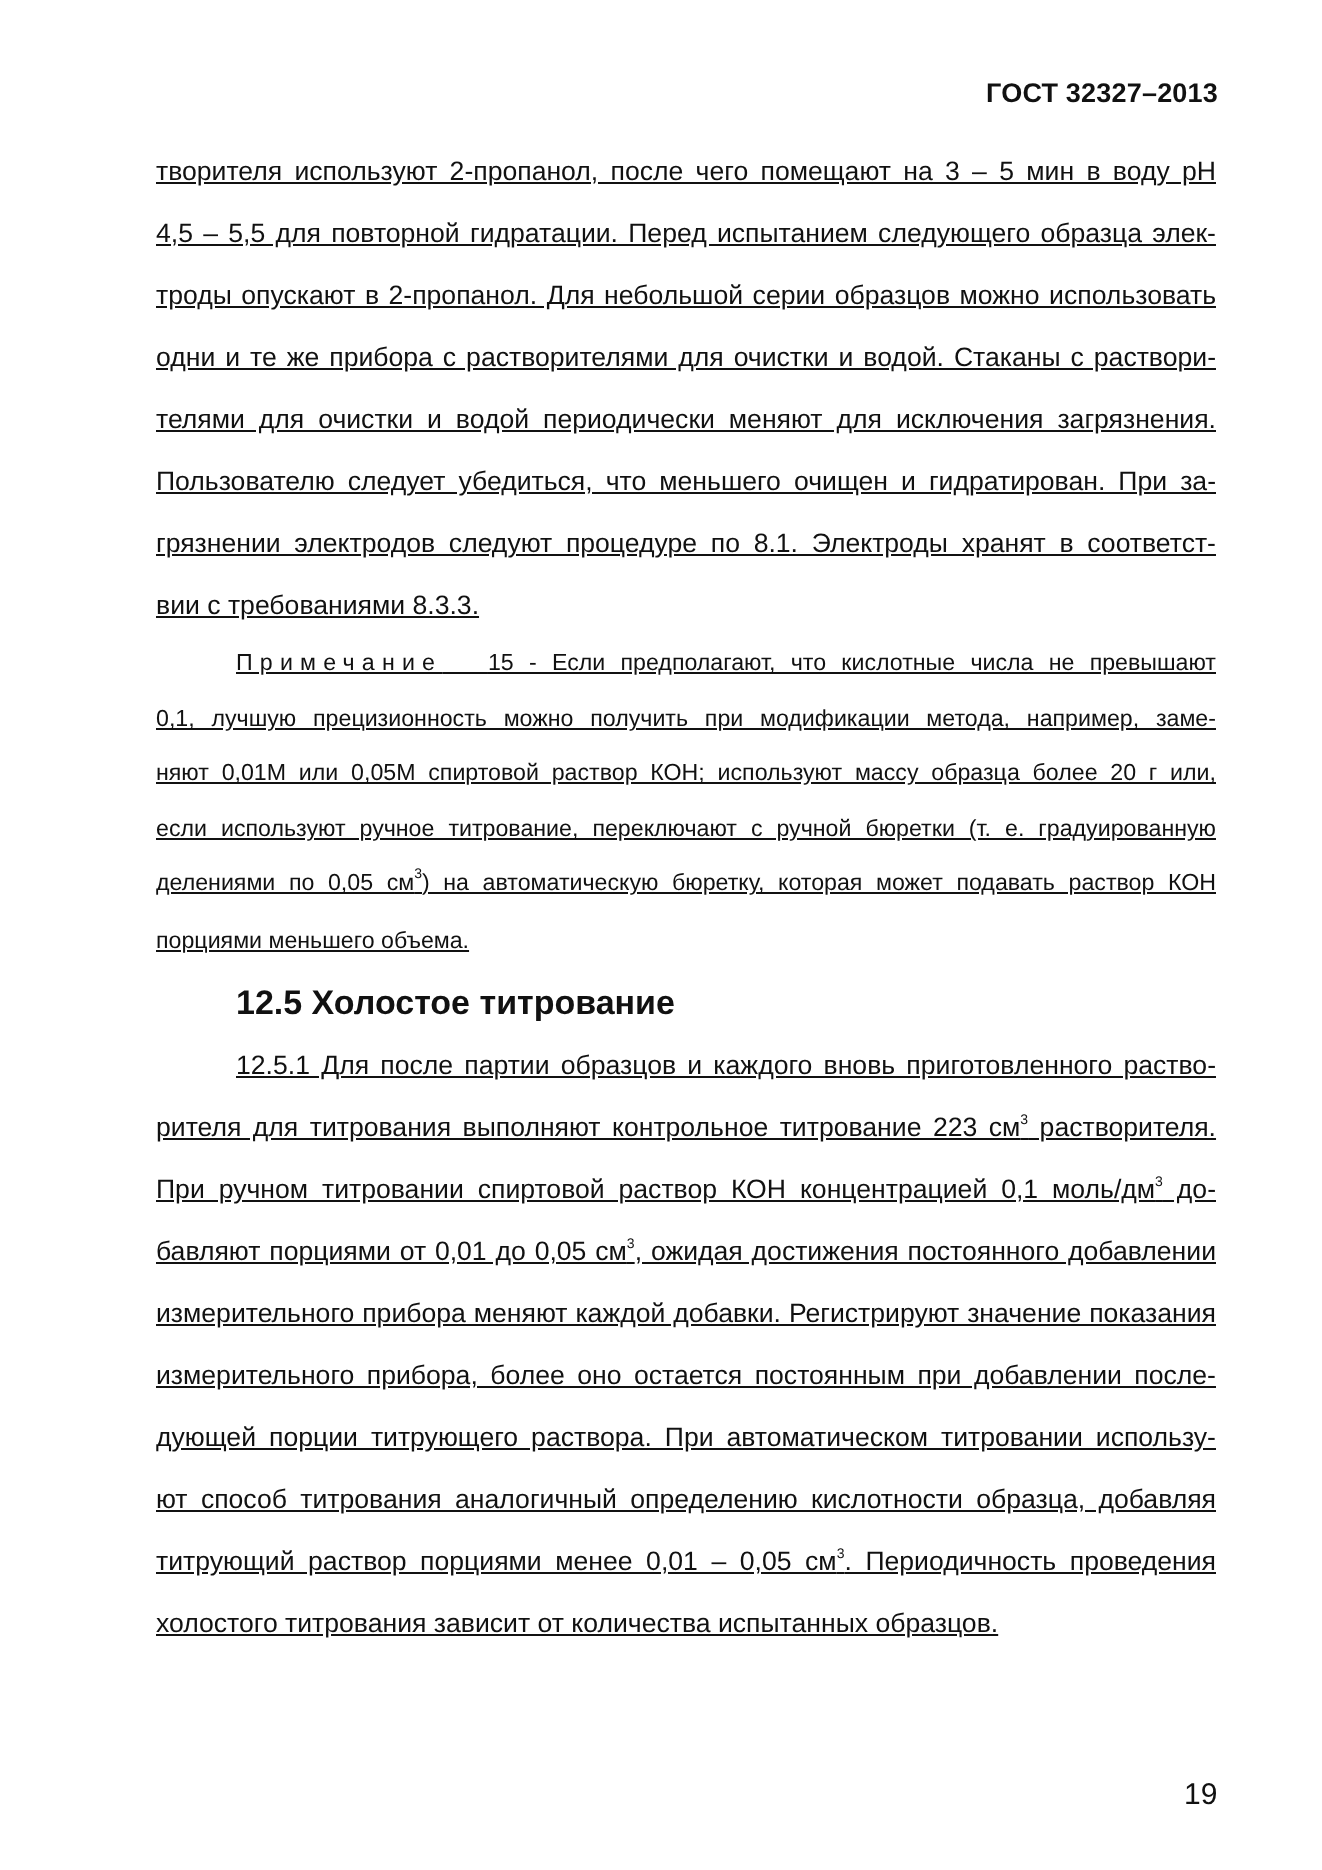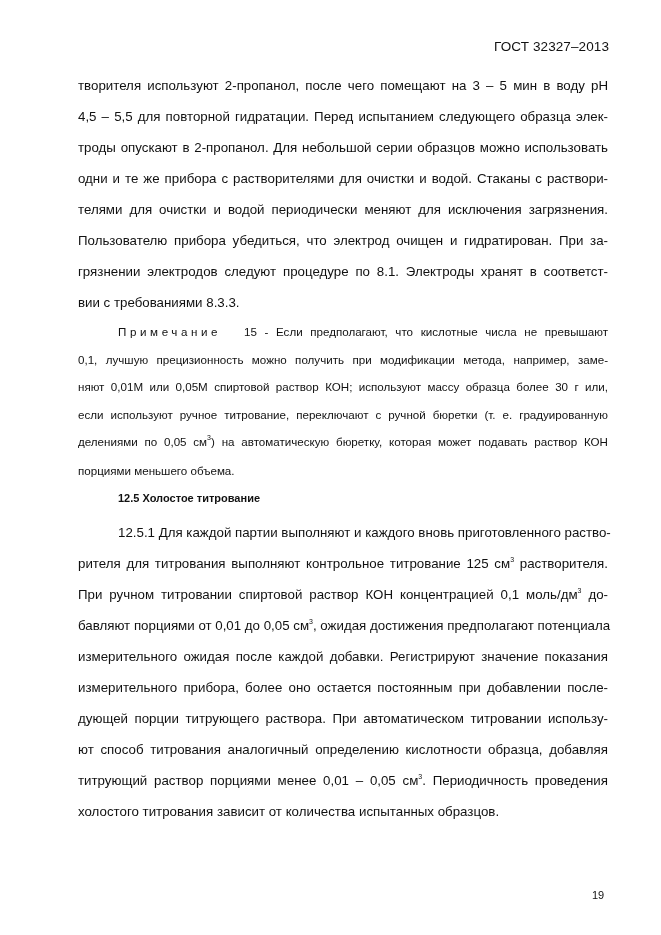--- a/index.html
+++ b/index.html
@@ -2,64 +2,64 @@
 <html><head>
 <meta charset="utf-8">
 <style>
   html, body { margin: 0; padding: 0; background: #ffffff; }
   body {
     width: 661px; height: 935px; position: relative; overflow: hidden;
     font-family: "Liberation Sans", sans-serif; color: #111111;
   }
   .header {
     position: absolute; right: 52px; top: 39px;
-    font-weight: normal; font-size: 13.5px; letter-spacing: 0.1px;
+    font-weight: bold; font-size: 13.5px; letter-spacing: 0.1px;
   }
   .line {
     position: absolute; left: 78px; width: 530px;
     font-size: 13.3px; white-space: nowrap;
-    text-align: justify; text-align-last: justify;
+    text-align: justify; text-align-last: justify; text-decoration: underline;
   }
   .line.last { text-align-last: left; }
   .line.indent { left: 118px; width: 490px; }
   .note { font-size: 11.6px; }
   .heading {
-    position: absolute; left: 118px; font-weight: bold; font-size: 11px;
+    position: absolute; left: 118px; font-weight: bold; font-size: 17px;
   }
   .spaced { letter-spacing: 3.6px; }
   sup { font-size: 7px; vertical-align: 6px; line-height: 0; }
-  .pageno { position: absolute; left: 592px; top: 889px; font-size: 11px; }
+  .pageno { position: absolute; left: 592px; top: 889px; font-size: 15px; }
 </style>
 </head>
 <body>
 
 <div class="header">ГОСТ 32327–2013</div>
 
 <div class="line" style="top:78px">творителя используют  2-пропанол, после чего помещают на 3 – 5 мин в воду  pH</div>
 <div class="line" style="top:109px">4,5 – 5,5 для повторной гидратации. Перед испытанием следующего образца  элек-</div>
 <div class="line" style="top:140px">троды опускают в 2-пропанол. Для небольшой серии образцов можно использовать</div>
 <div class="line" style="top:171px">одни и те же прибора с растворителями для очистки и водой. Стаканы с раствори-</div>
 <div class="line" style="top:202px">телями для очистки и водой периодически  меняют для исключения загрязнения.</div>
-<div class="line" style="top:233px">Пользователю прибора  убедиться, что электрод очищен и гидратирован. При за-</div>
+<div class="line" style="top:233px">Пользователю следует  убедиться, что меньшего очищен и гидратирован. При за-</div>
 <div class="line" style="top:264px">грязнении  электродов  следуют процедуре по 8.1. Электроды хранят в соответст-</div>
 <div class="line last" style="top:295px">вии с требованиями  8.3.3.</div>
 
 <div class="line indent note" style="top:325px"><span class="spaced">Примечание</span>&nbsp;&nbsp;&nbsp;<span>15 - Если предполагают, что кислотные числа не превышают</span></div>
 <div class="line note" style="top:353px">0,1,  лучшую прецизионность можно получить   при  модификации метода, например, заме-</div>
-<div class="line note" style="top:380px">няют 0,01М или 0,05М спиртовой раствор КОН; используют массу образца более 30 г или,</div>
+<div class="line note" style="top:380px">няют 0,01М или 0,05М спиртовой раствор КОН; используют массу образца более 20 г или,</div>
 <div class="line note" style="top:408px">если  используют ручное титрование, переключают с ручной бюретки (т. е. градуированную</div>
 <div class="line note" style="top:435px"><span>делениями по 0,05 см</span><sup>3</sup><span>) на автоматическую бюретку, которая может подавать раствор КОН</span></div>
 <div class="line note last" style="top:464px">порциями меньшего объема.</div>
 
 <div class="heading" style="top:492px">12.5 Холостое титрование</div>
 
-<div class="line indent" style="top:525px">12.5.1 Для каждой партии выполняют и каждого вновь приготовленного раство-</div>
-<div class="line" style="top:556px"><span>рителя для титрования выполняют контрольное титрование 125 см</span><sup>3</sup><span> растворителя.</span></div>
+<div class="line indent" style="top:525px">12.5.1 Для после партии образцов и каждого вновь приготовленного раство-</div>
+<div class="line" style="top:556px"><span>рителя для титрования выполняют контрольное титрование 223 см</span><sup>3</sup><span> растворителя.</span></div>
 <div class="line" style="top:587px"><span>При ручном титровании спиртовой раствор КОН концентрацией 0,1 моль/дм</span><sup>3</sup><span> до-</span></div>
-<div class="line" style="top:618px"><span>бавляют порциями от 0,01 до 0,05 см</span><sup>3</sup><span>, ожидая достижения предполагают потенциала</span></div>
-<div class="line" style="top:649px">измерительного ожидая после каждой добавки. Регистрируют значение  показания</div>
+<div class="line" style="top:618px"><span>бавляют порциями от 0,01 до 0,05 см</span><sup>3</sup><span>, ожидая достижения постоянного добавлении</span></div>
+<div class="line" style="top:649px">измерительного прибора меняют каждой добавки. Регистрируют значение  показания</div>
 <div class="line" style="top:680px">измерительного прибора, более оно остается постоянным при добавлении после-</div>
 <div class="line" style="top:711px">дующей  порции титрующего раствора. При автоматическом титровании использу-</div>
 <div class="line" style="top:742px">ют способ титрования аналогичный определению кислотности образца, добавляя</div>
 <div class="line" style="top:773px"><span>титрующий раствор порциями менее  0,01 –  0,05 см</span><sup>3</sup><span>. Периодичность проведения</span></div>
 <div class="line last" style="top:804px">холостого титрования зависит от  количества испытанных образцов.</div>
 
 <div class="pageno">19</div>
 
 </body></html>

